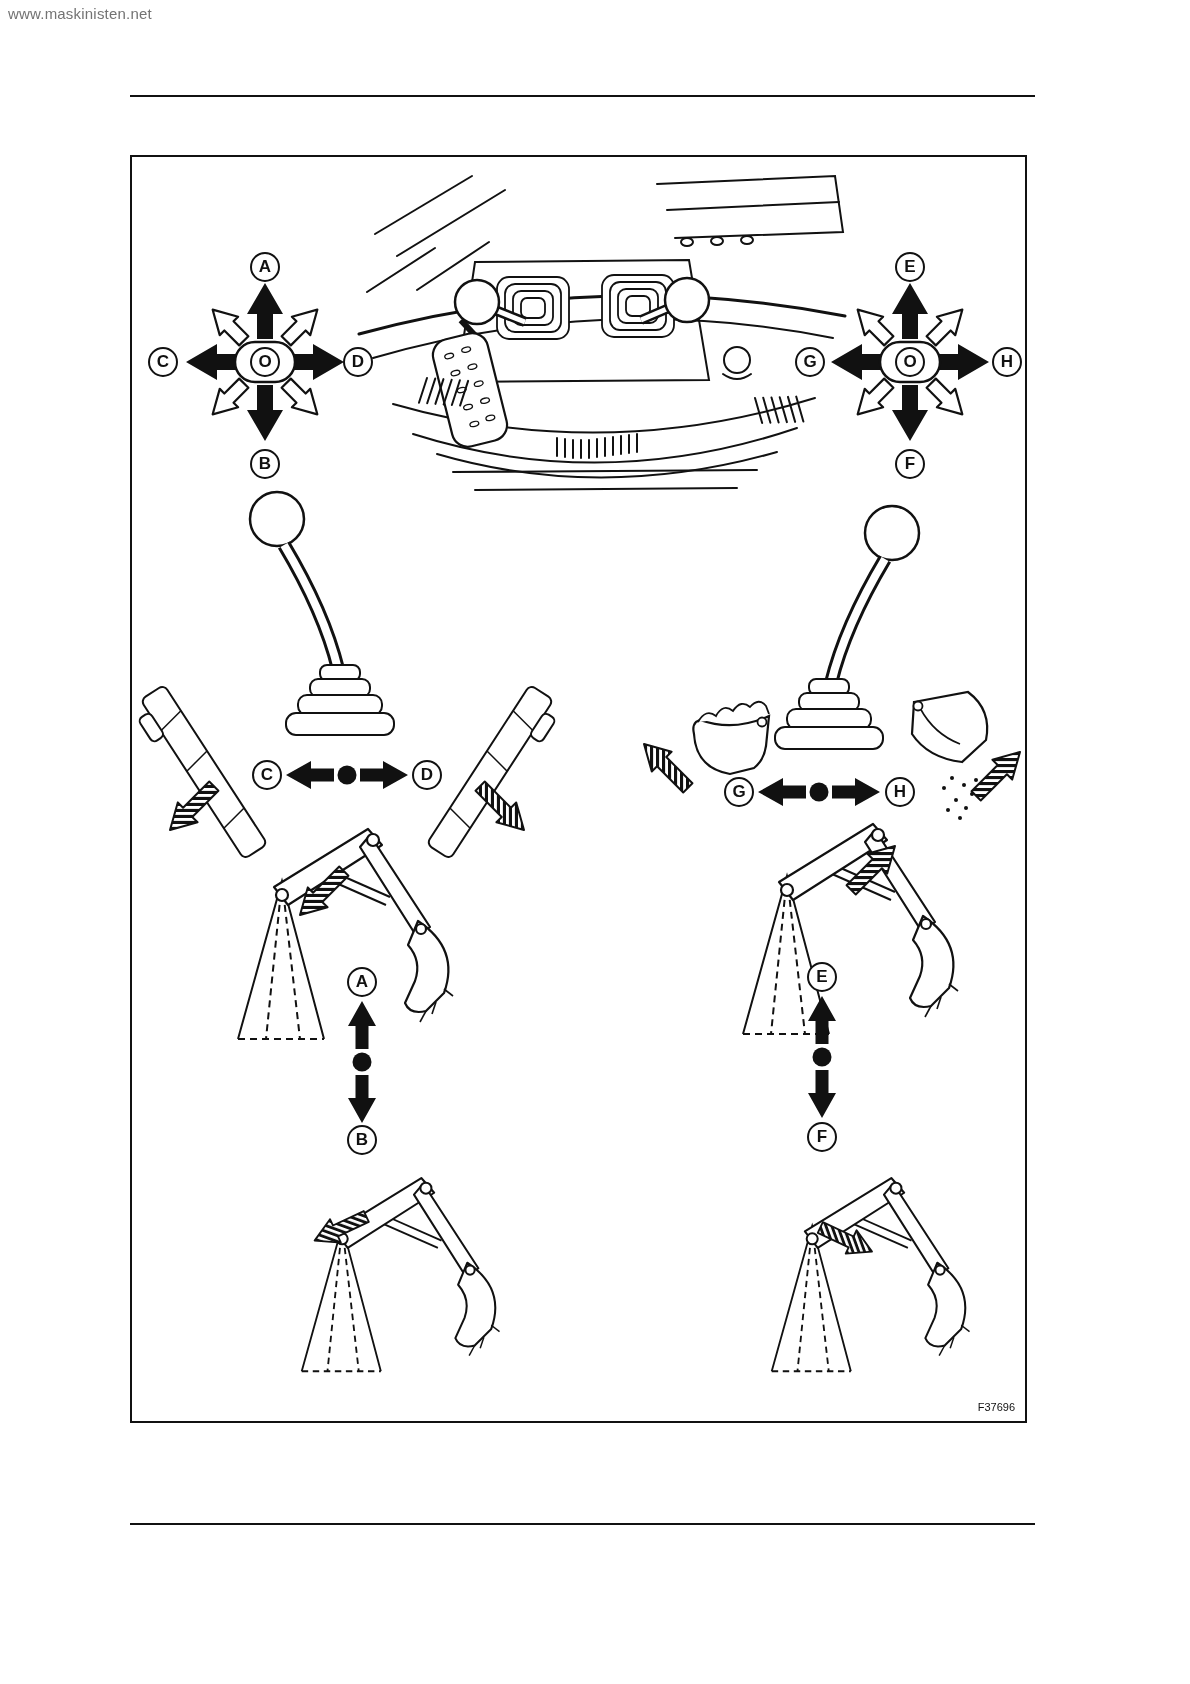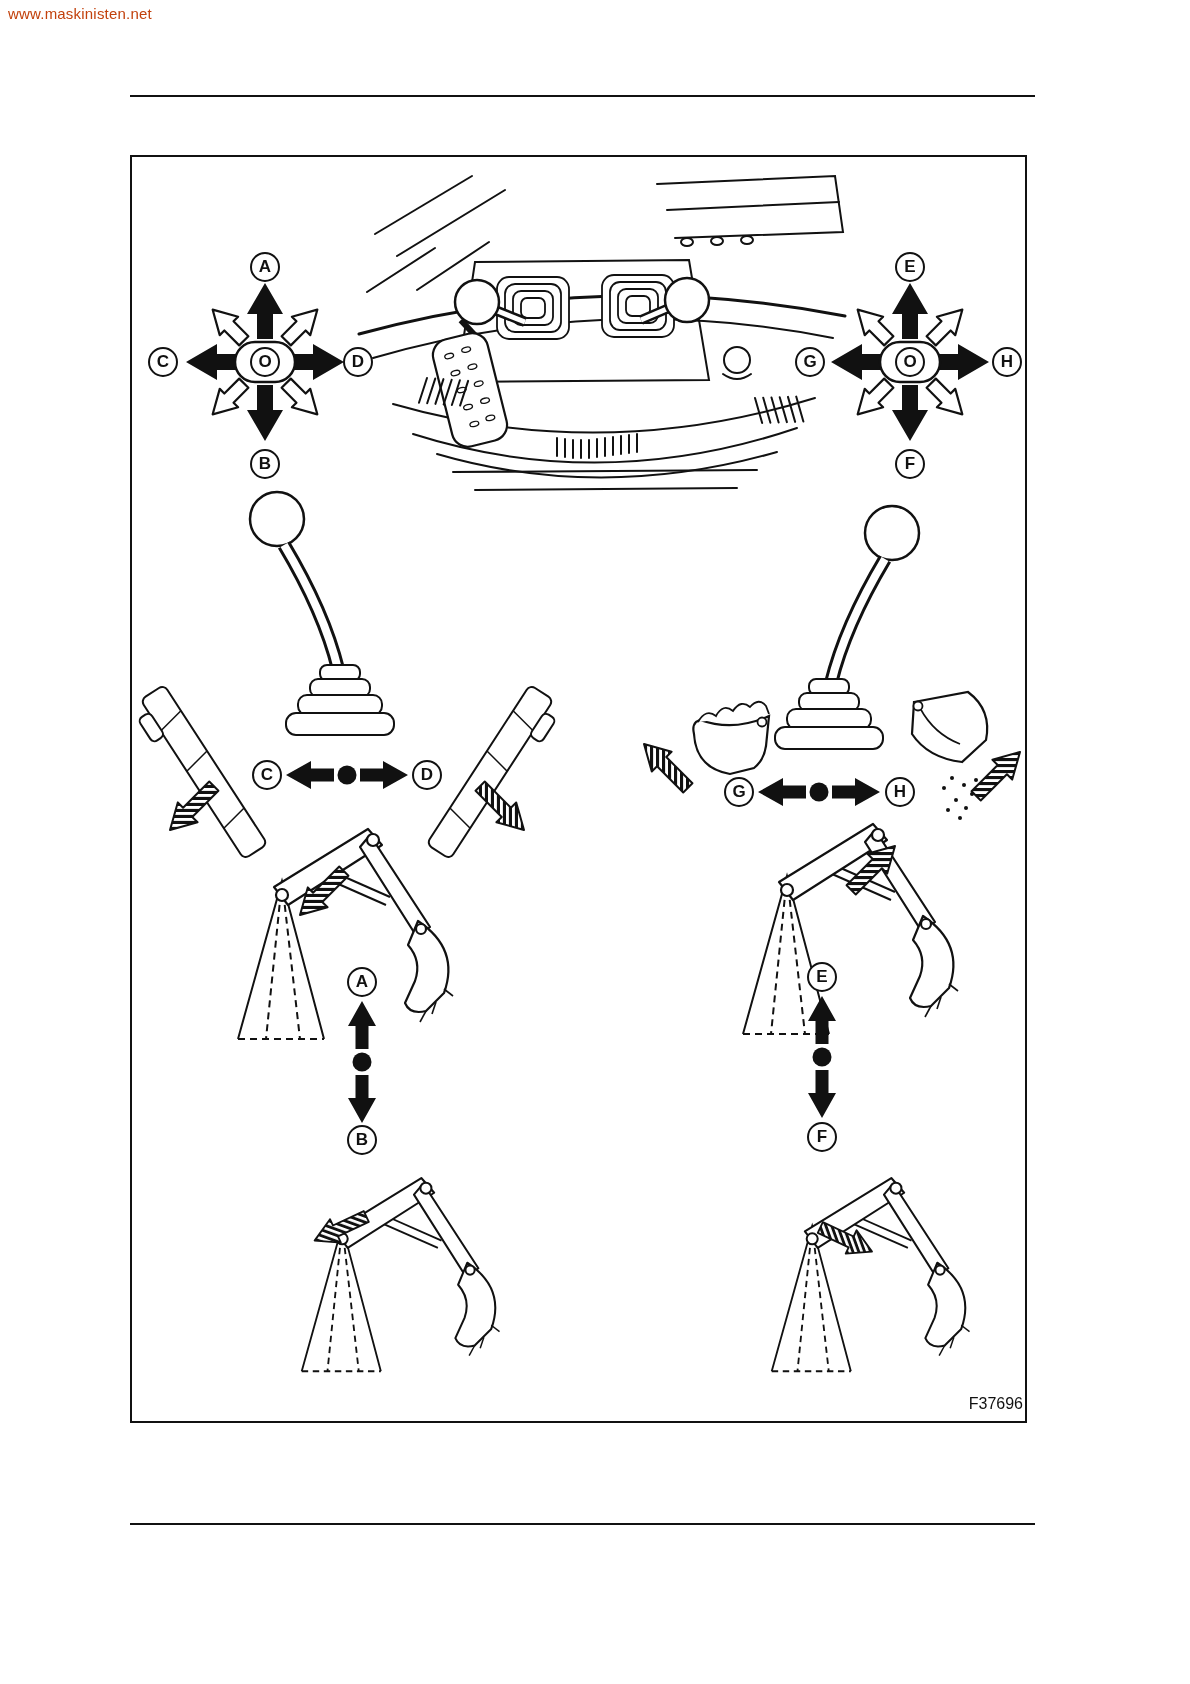--- a/index.html
+++ b/index.html
@@ -6,33 +6,33 @@
   html,body { background:#ffffff; }
   body {
     width:1190px; height:1684px; position:relative;
     font-family:"Liberation Sans", sans-serif; color:#111;
   }
   .abs { position:absolute; }
   svg { overflow:visible; display:block; }
   .rule { position:absolute; left:130px; width:905px; height:0; border-top:2px solid #111; }
   .watermark {
     position:absolute; top:5px; left:8px;
-    color:#c2410c; font-size:15px; letter-spacing:.2px;
+    color:#737373; font-size:15px; letter-spacing:.2px;
   }
   .figure-box {
     position:absolute; left:130px; top:155px; width:897px; height:1268px;
     border:2px solid #111; background:#fff;
   }
   .lbl {
     position:absolute; width:30px; height:30px; background:#fff;
     border:2.2px solid #111; border-radius:50%;
     display:flex; align-items:center; justify-content:center;
     font-weight:bold; font-size:17px; z-index:5;
   }
-  .fignum { position:absolute; right:2px; bottom:8px; font-size:16px; color:#111;padding-left:20px; }
+  .fignum { position:absolute; right:10px; bottom:8px; font-size:11px; color:#111;padding-left:20px; }
   .blk  { fill:#111; stroke:none; }
   .outarrow { fill:#fff; stroke:#111; stroke-width:2.2; stroke-linejoin:round; }
   .hatch { fill:url(#hatch); stroke:#111; stroke-width:2; stroke-linejoin:round; }
   .ln { stroke:#111; fill:none; stroke-width:2; stroke-linecap:round; }
 </style>
 </head>
 <body>
 
 <svg width="0" height="0" class="abs" aria-hidden="true">
   <defs>

